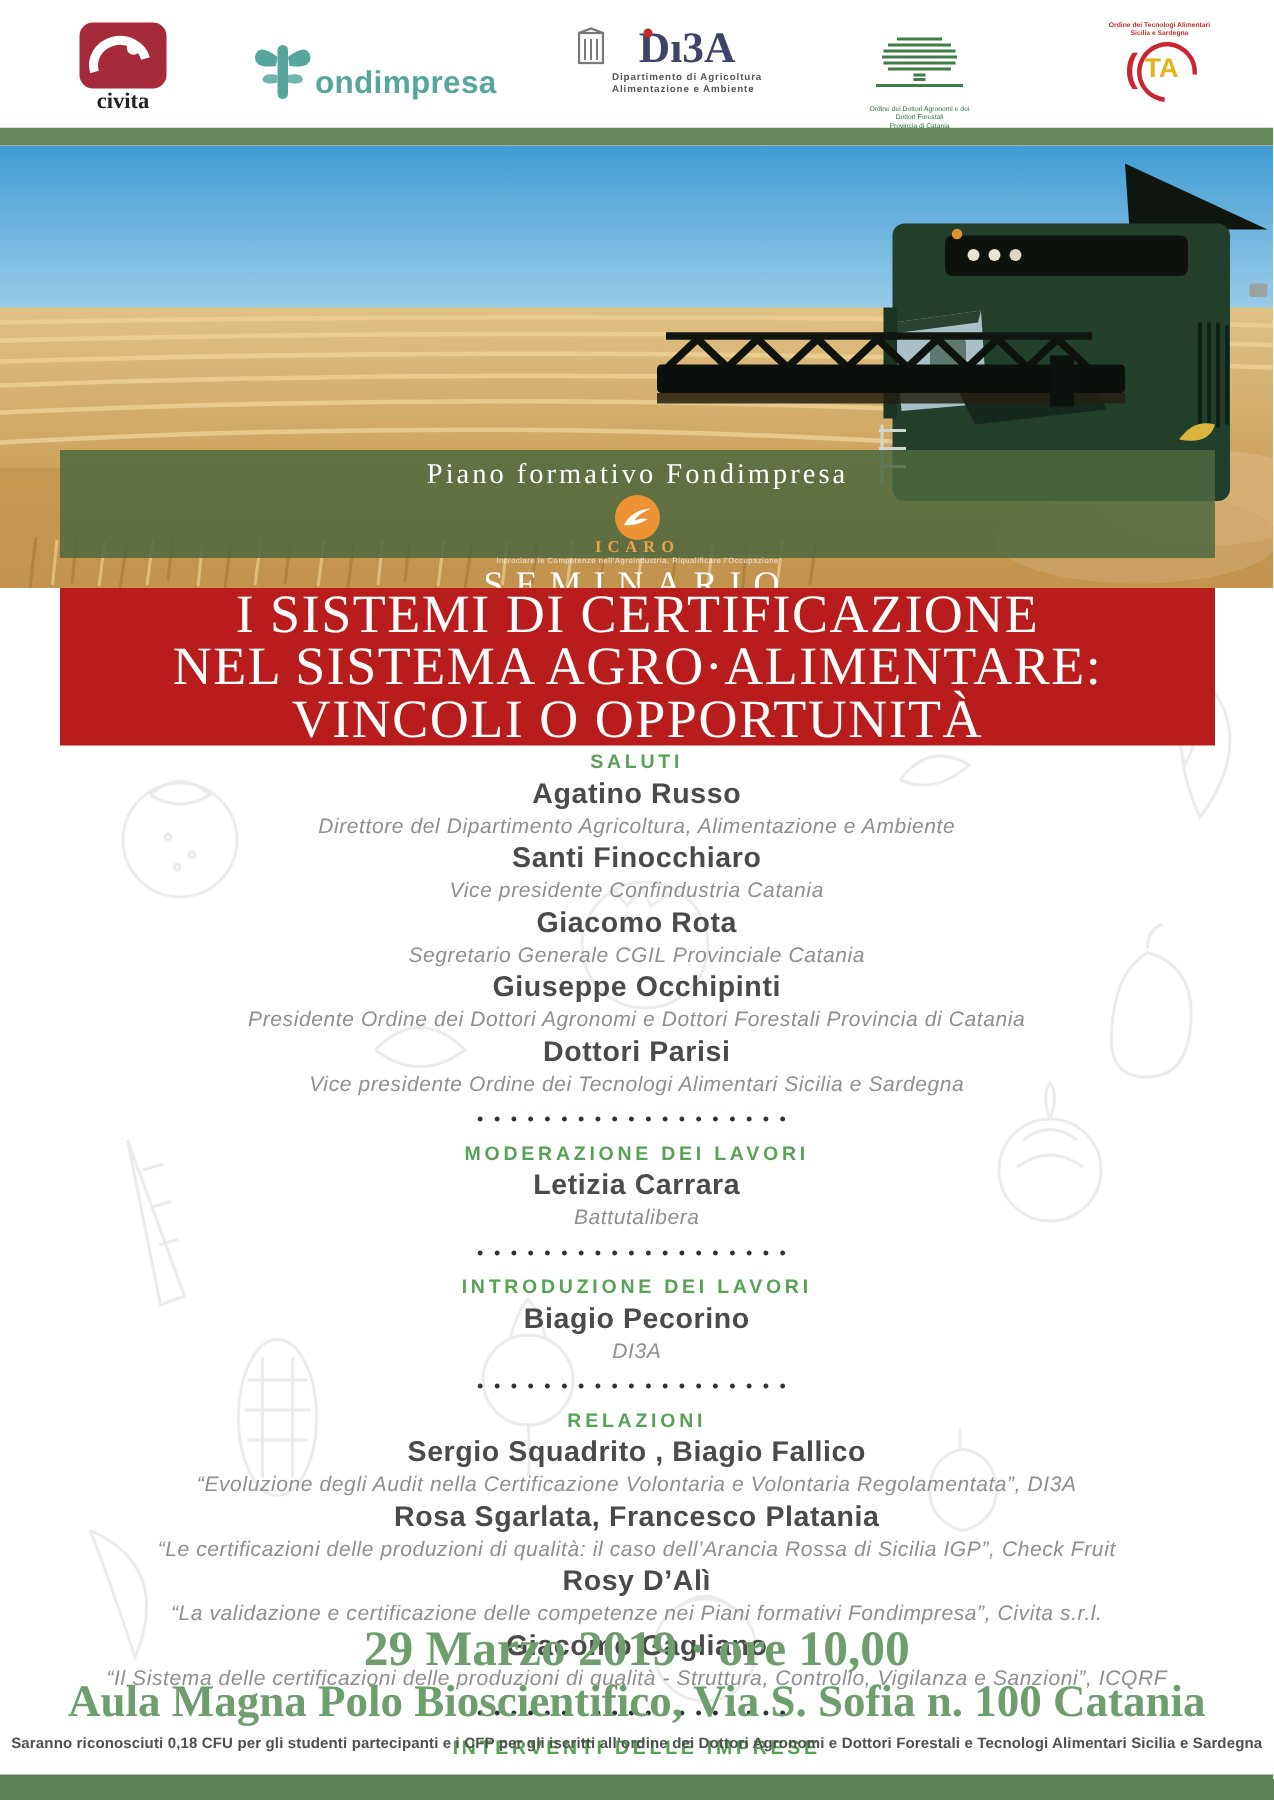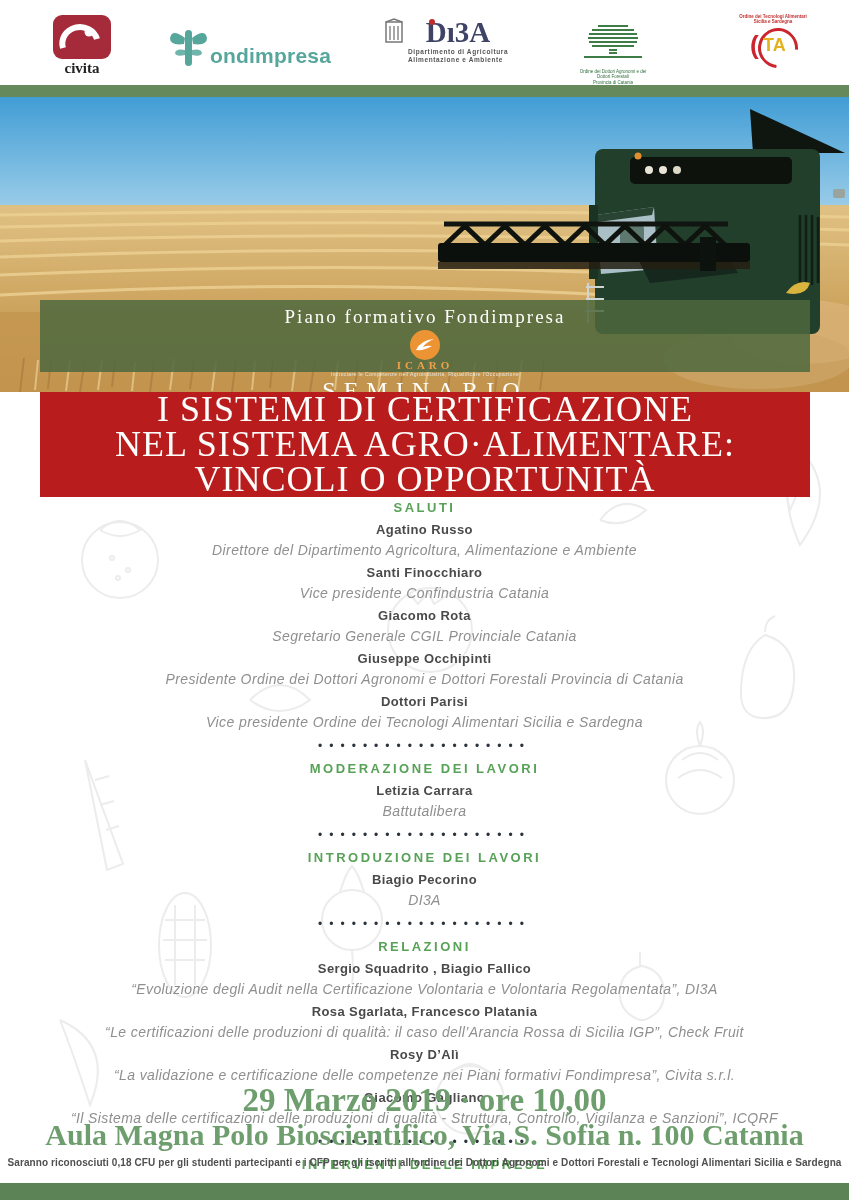--- a/index.html
+++ b/index.html
@@ -38,21 +38,21 @@
   .icaro-tagline{font-size:5px;color:#e9e9e0;letter-spacing:.4px;line-height:6px;}
   .seminar-label{font-family:"Liberation Serif",serif;font-size:24px;letter-spacing:8px;line-height:24px;margin-top:1px;}
 
   
   .title-band{position:absolute;top:392px;left:40px;width:770px;height:105px;background:#b91c1c;z-index:3;display:flex;flex-direction:column;justify-content:center;text-align:center;}
   .title-band div{font-family:"Liberation Serif",serif;color:#fdfdfb;font-size:36px;line-height:35px;letter-spacing:1px;}
 
   
   .program{position:absolute;top:499px;left:0;width:849px;text-align:center;z-index:2;}
   .sec-heading{color:#57a257;font-size:13px;font-weight:bold;letter-spacing:2.5px;margin-top:1px;}
-  .entry-name{color:#4a4a4a;font-size:13px;font-weight:bold;letter-spacing:.4px;margin-top:6px;line-height:17px;}
+  .entry-name{color:#4a4a4a;font-size:19px;font-weight:bold;letter-spacing:.4px;margin-top:6px;line-height:17px;}
   .entry-role{color:#8f8f8f;font-size:14px;font-style:italic;letter-spacing:.4px;margin-top:4px;line-height:16px;}
   .dots{color:#2b333d;font-size:12px;letter-spacing:7px;margin:9px 0 8px;line-height:14px;}
 
   
   .event{position:absolute;top:1082px;left:0;width:849px;text-align:center;z-index:2;font-weight:bold;}
   .event-date{font-family:"Liberation Serif",serif;color:#6f9e6e;font-size:33px;line-height:36px;}
   .event-venue{font-family:"Liberation Serif",serif;color:#6f9e6e;font-size:30px;line-height:34px;}
   .footnote{position:absolute;top:1157px;left:0;width:849px;text-align:center;color:#4f4f4f;font-size:10px;font-weight:bold;letter-spacing:.1px;z-index:2;}
 
   .doodles{position:absolute;top:380px;left:0;z-index:0;}

